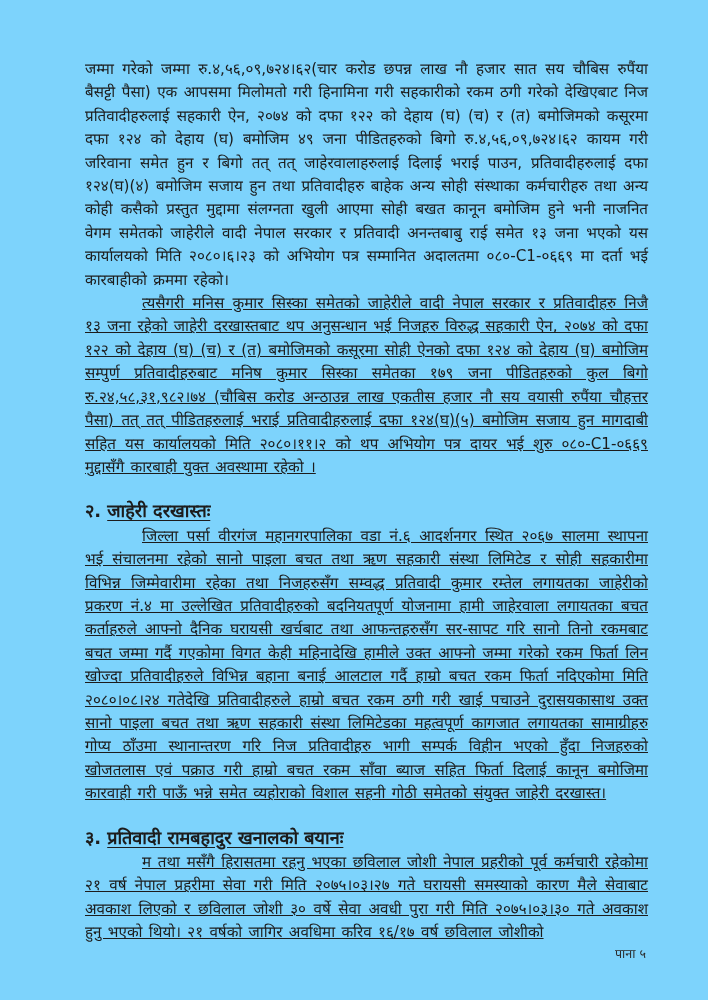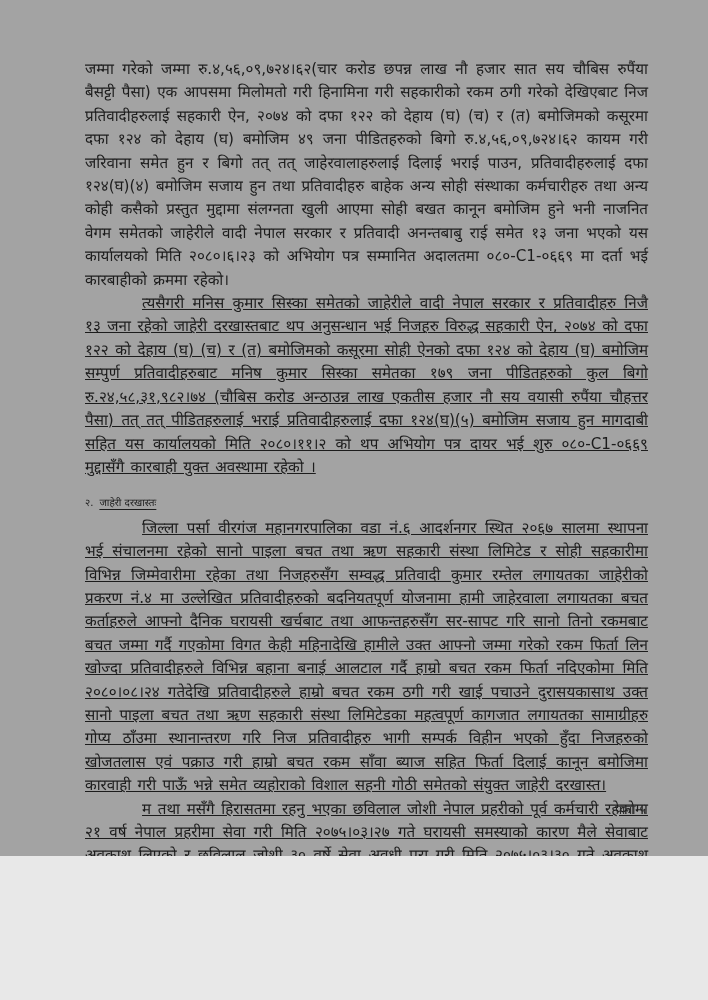--- a/index.html
+++ b/index.html
@@ -3,46 +3,46 @@
 <meta charset="utf-8">
 <style>
   * { margin: 0; padding: 0; box-sizing: border-box; }
   html, body {
     background: #e8e8e8;
     font-family: "DejaVu Sans", "Liberation Serif", sans-serif;
   }
   .page {
     position: relative;
     width: 708px;
-    height: 856px;
+    height: 1000px;
     margin: 0 auto;
-    background: #a3a3a3;
+    background: #7dd3fc;
     color: #1c1c1c;
     overflow: hidden;
   }
   .content {
     position: absolute;
     top: 58px;
     left: 85px;
     width: 563px;
   }
   .para {
     font-size: 15.2px;
     line-height: 23.4px;
     text-align: justify;
     text-justify: inter-word;
     word-spacing: 1.5px;
     color: #1c1c1c;
   }
   .para.indented { text-indent: 57px; text-decoration: underline; }
   .heading {
-    font-size: 10px;
+    font-size: 18px;
     line-height: 23.4px;
-    font-weight: normal;
-    margin-top: 12px;
+    font-weight: bold;
+    margin-top: 20px;
     margin-bottom: 2px;
     white-space: nowrap;
   }
   .heading .num {
     display: inline-block;
     margin-right: 6px;
   }
   .heading .title {
     text-decoration: underline;
     text-underline-offset: 3px;
@@ -65,19 +65,22 @@
     <p class="para">जम्मा गरेको जम्मा रु.४,५६,०९,७२४।६२(चार करोड छपन्न लाख नौ हजार सात सय चौबिस रुपैंया बैसट्टी पैसा) एक आपसमा मिलोमतो गरी हिनामिना गरी सहकारीको रकम ठगी गरेको देखिएबाट निज प्रतिवादीहरुलाई सहकारी ऐन, २०७४ को दफा १२२ को देहाय (घ) (च) र (त) बमोजिमको कसूरमा दफा १२४ को देहाय (घ) बमोजिम ४९ जना पीडितहरुको बिगो रु.४,५६,०९,७२४।६२ कायम गरी जरिवाना समेत हुन र बिगो तत् तत् जाहेरवालाहरुलाई दिलाई भराई पाउन, प्रतिवादीहरुलाई दफा १२४(घ)(४) बमोजिम सजाय हुन तथा प्रतिवादीहरु बाहेक अन्य सोही संस्थाका कर्मचारीहरु तथा अन्य कोही कसैको प्रस्तुत मुद्दामा संलग्नता खुली आएमा सोही बखत कानून बमोजिम हुने भनी नाजनित वेगम समेतको जाहेरीले वादी नेपाल सरकार र प्रतिवादी अनन्तबाबु राई समेत १३ जना भएको यस कार्यालयको मिति २०८०।६।२३ को अभियोग पत्र सम्मानित अदालतमा ०८०-C1-०६६९ मा दर्ता भई कारबाहीको क्रममा रहेको।</p>
 
     <p class="para indented">त्यसैगरी मनिस कुमार सिस्का समेतको जाहेरीले वादी नेपाल सरकार र प्रतिवादीहरु निजै १३ जना रहेको जाहेरी दरखास्तबाट थप अनुसन्धान भई निजहरु विरुद्ध सहकारी ऐन, २०७४ को दफा १२२ को देहाय (घ) (च) र (त) बमोजिमको कसूरमा सोही ऐनको दफा १२४ को देहाय (घ) बमोजिम सम्पुर्ण प्रतिवादीहरुबाट मनिष कुमार सिस्का समेतका १७९ जना पीडितहरुको कुल बिगो रु.२४,५८,३१,९८२।७४ (चौबिस करोड अन्ठाउन्न लाख एकतीस हजार नौ सय वयासी रुपैंया चौहत्तर पैसा) तत् तत् पीडितहरुलाई भराई प्रतिवादीहरुलाई दफा १२४(घ)(५) बमोजिम सजाय हुन मागदाबी सहित यस कार्यालयको मिति २०८०।११।२ को थप अभियोग पत्र दायर भई शुरु ०८०-C1-०६६९ मुद्दासँगै कारबाही युक्त अवस्थामा रहेको ।</p>
 
     <div class="heading">
       <span class="num">२.</span><span class="title">जाहेरी दरखास्तः</span>
     </div>
 
     <p class="para indented">जिल्ला पर्सा वीरगंज महानगरपालिका वडा नं.६ आदर्शनगर स्थित २०६७ सालमा स्थापना भई संचालनमा रहेको सानो पाइला बचत तथा ऋण सहकारी संस्था लिमिटेड र सोही सहकारीमा विभिन्न जिम्मेवारीमा रहेका तथा निजहरुसँग सम्वद्ध प्रतिवादी कुमार रम्तेल लगायतका जाहेरीको प्रकरण नं.४ मा उल्लेखित प्रतिवादीहरुको बदनियतपूर्ण योजनामा हामी जाहेरवाला लगायतका बचत कर्ताहरुले आफ्नो दैनिक घरायसी खर्चबाट तथा आफन्तहरुसँग सर-सापट गरि सानो तिनो रकमबाट बचत जम्मा गर्दै गएकोमा विगत केही महिनादेखि हामीले उक्त आफ्नो जम्मा गरेको रकम फिर्ता लिन खोज्दा प्रतिवादीहरुले विभिन्न बहाना बनाई आलटाल गर्दै हाम्रो बचत रकम फिर्ता नदिएकोमा मिति २०८०।०८।२४ गतेदेखि प्रतिवादीहरुले हाम्रो बचत रकम ठगी गरी खाई पचाउने दुरासयकासाथ उक्त सानो पाइला बचत तथा ऋण सहकारी संस्था लिमिटेडका महत्वपूर्ण कागजात लगायतका सामाग्रीहरु गोप्य ठाँउमा स्थानान्तरण गरि निज प्रतिवादीहरु भागी सम्पर्क विहीन भएको हुँदा निजहरुको खोजतलास एवं पक्राउ गरी हाम्रो बचत रकम साँवा ब्याज सहित फिर्ता दिलाई कानून बमोजिमा कारवाही गरी पाऊँ भन्ने समेत व्यहोराको विशाल सहनी गोठी समेतको संयुक्त जाहेरी दरखास्त।</p>
 
+    <div class="heading">
+      <span class="num">३.</span><span class="title">प्रतिवादी रामबहादुर खनालको बयानः</span>
+    </div>
 
     <p class="para indented">म तथा मसँगै हिरासतमा रहनु भएका छविलाल जोशी नेपाल प्रहरीको पूर्व कर्मचारी रहेकोमा २१ वर्ष नेपाल प्रहरीमा सेवा गरी मिति २०७५।०३।२७ गते घरायसी समस्याको कारण मैले सेवाबाट अवकाश लिएको र छविलाल जोशी ३० वर्षे सेवा अवधी पुरा गरी मिति २०७५।०३।३० गते अवकाश हुनु भएको थियो। २१ वर्षको जागिर अवधिमा करिव १६/१७ वर्ष छविलाल जोशीको</p>
 
   </div>
 
   <div class="footer">पाना ५</div>
 </div>
 
 </body></html>

